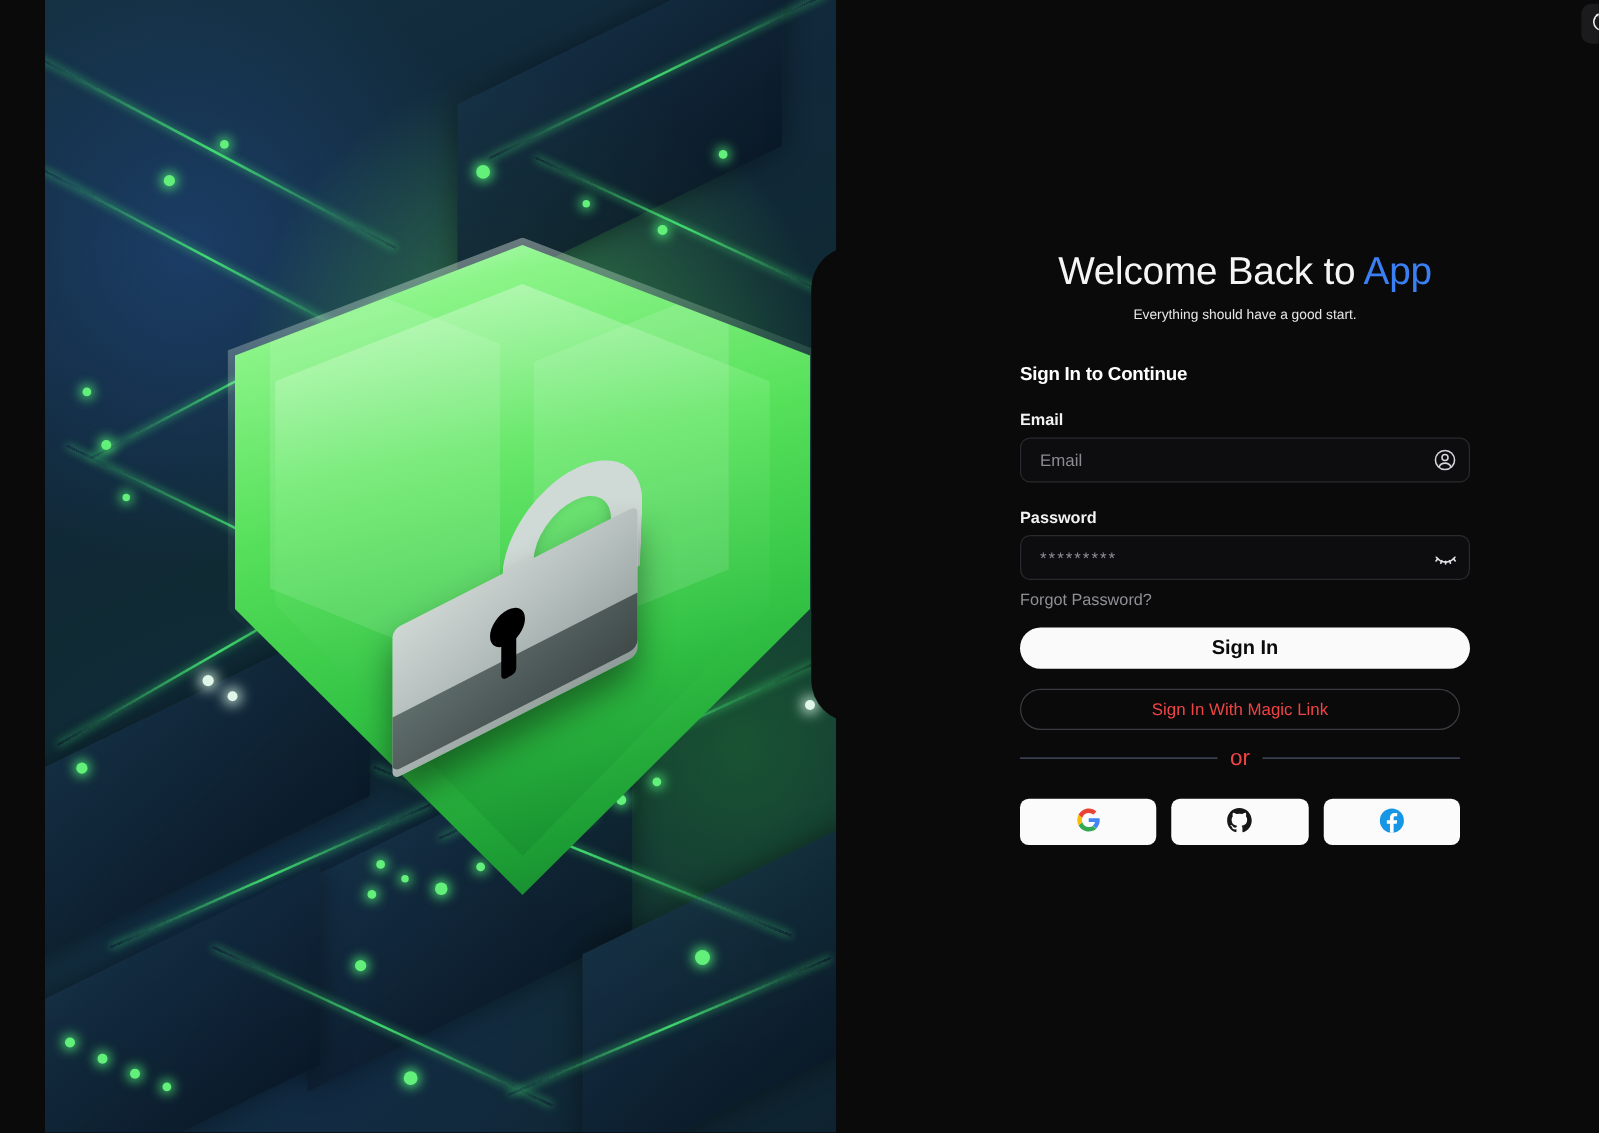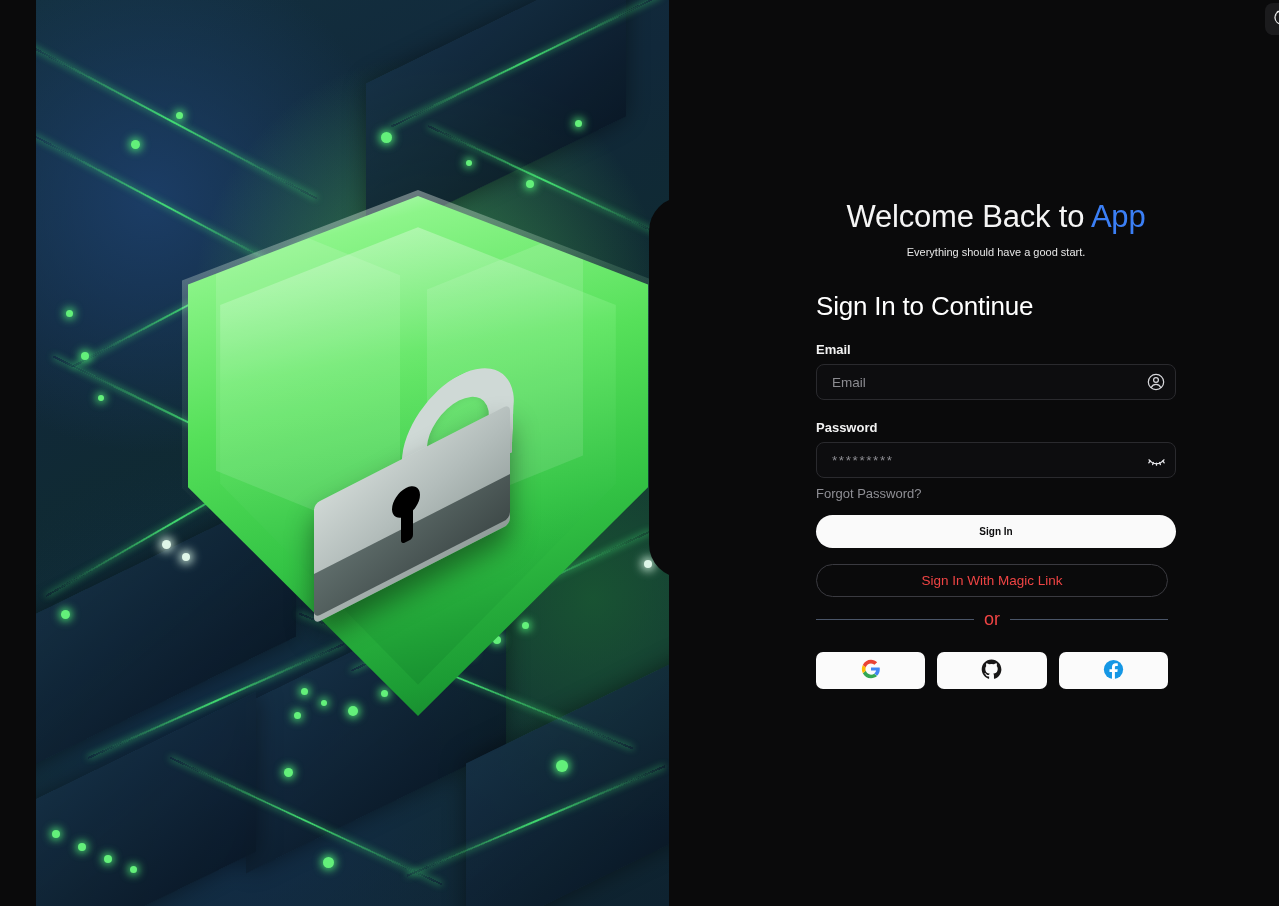--- a/index.html
+++ b/index.html
@@ -161,22 +161,22 @@
   }
   .welcome .accent { color: #3b7ff5; }
   .subtitle {
     margin-top: 11px;
     text-align: center;
     font-size: 11px;
     color: #e7e7e7;
   }
   .section-title {
     margin-top: 33px;
-    font-size: 26px;
-    font-weight: normal;
+    font-size: 15px;
+    font-weight: bold;
     color: #ffffff;
     letter-spacing: -0.2px;
   }
 
   .field-label {
     margin-top: 20px;
     font-size: 13px;
     font-weight: bold;
     color: #f2f2f2;
   }
@@ -217,21 +217,21 @@
     cursor: pointer;
     display: inline-block;
   }
 
   .btn-primary {
     margin-top: 13px;
     width: 100%; height: 33px;
     border-radius: 17px;
     background: #fafafa;
     color: #0b0b0c;
-    font-size: 10px;
+    font-size: 16px;
     font-weight: bold;
     border: none;
     cursor: pointer;
     font-family: "Liberation Sans", sans-serif;
   }
 
   .create-row {
     margin-top: 17px;
     font-size: 14px;
     white-space: nowrap;

